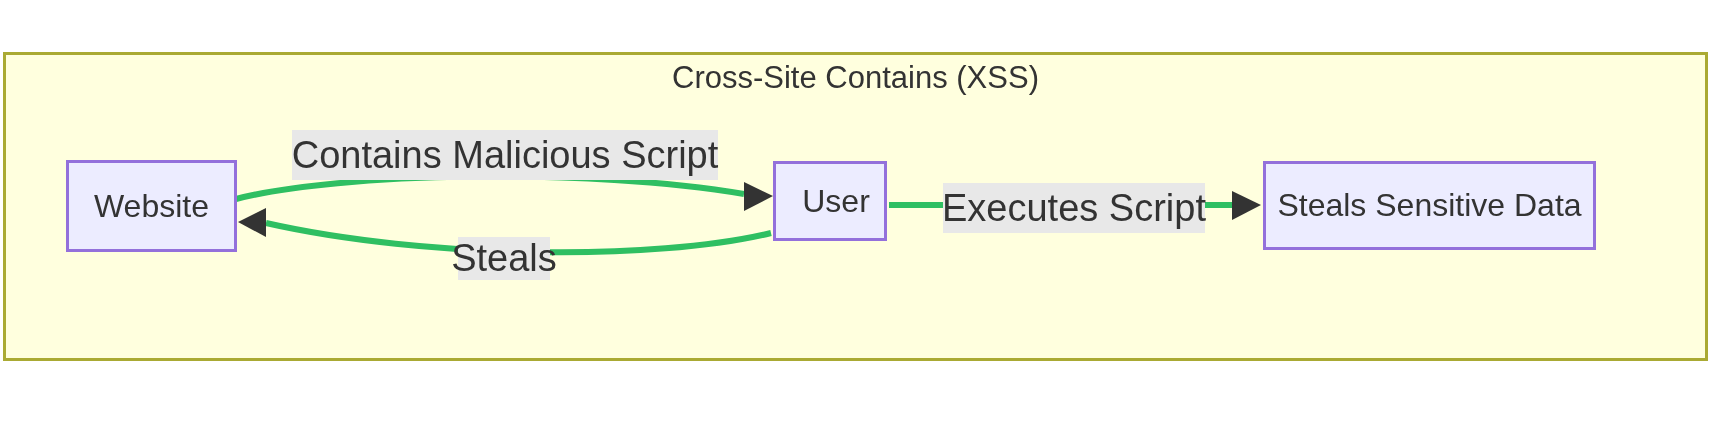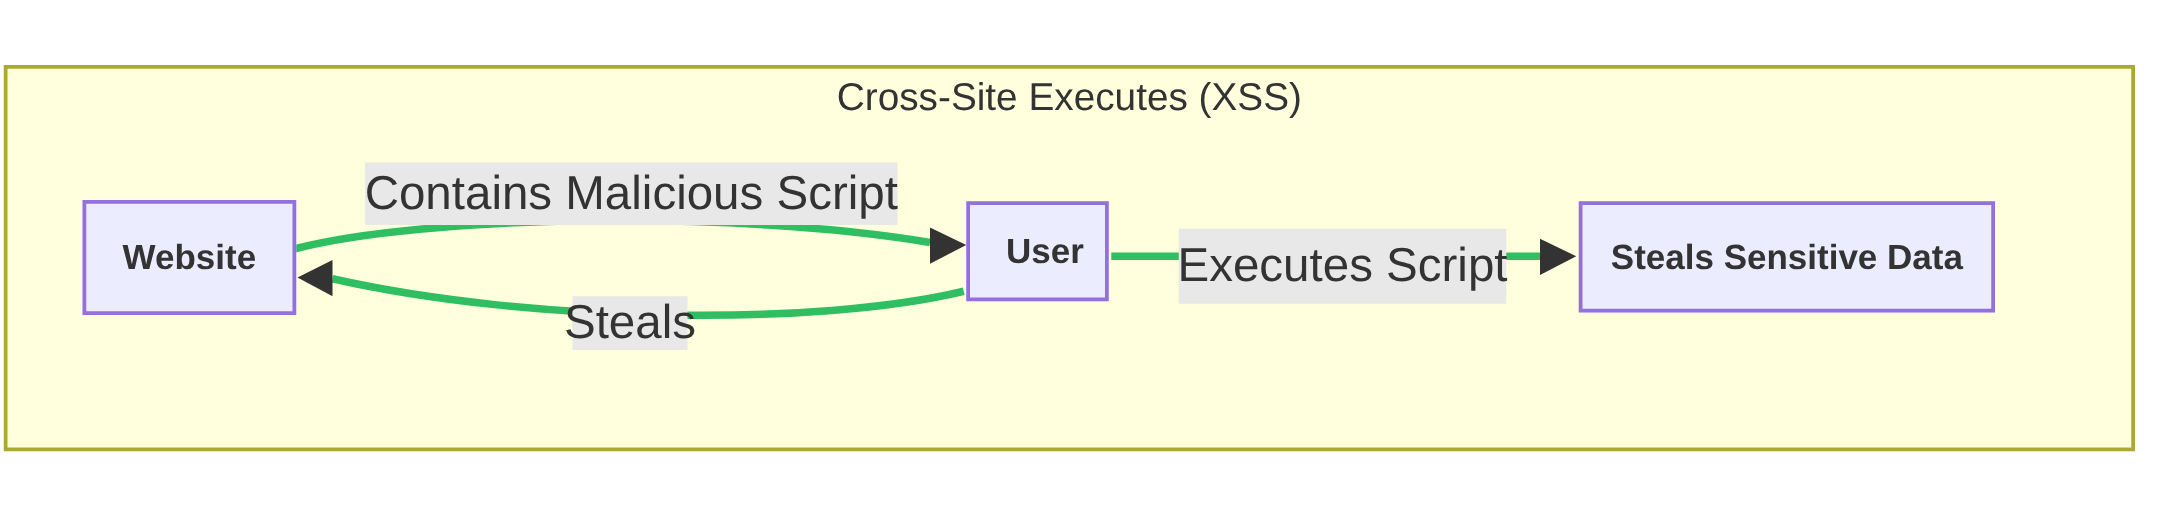--- a/index.html
+++ b/index.html
@@ -53,53 +53,52 @@
   .arrowhead {
     fill: var(--arrow-color, #333333);
     stroke: none;
   }
   .node {
     position: absolute;
     box-sizing: border-box;
     background: var(--node-fill, #ececff);
     border: 3px solid var(--node-border, #9370db);
     color: var(--text, #333333);
-    font-size: 28px;
+    font-size: 32px;
     display: flex;
     align-items: center;
     justify-content: center;
     white-space: nowrap;
-    font-weight: bold;
   }
   .node-website { left: 66px;  top: 160px; width: 171px; height: 92px; }
   .node-user    { left: 773px; top: 161px; width: 114px; height: 80px; padding-left: 12px; }
   .node-steals  { left: 1263px;top: 161px; width: 333px; height: 89px; }
   .edge-label {
     position: absolute;
     box-sizing: border-box;
     background: var(--label-bg, #e8e8e8);
     color: var(--text, #333333);
     font-size: 38px;
     display: flex;
     align-items: center;
     justify-content: center;
     white-space: nowrap;
   }
   .edge-label-contains { left: 292px; top: 130px; width: 426px; height: 50px; }
   .edge-label-visits   { left: 458px; top: 237px; width: 92px;  height: 43px; }
-  .edge-label-executes { left: 943px; top: 183px; width: 262px; height: 60px; }
+  .edge-label-executes { left: 943px; top: 183px; width: 262px; height: 50px; }
 </style>
 </head>
 <body>
 
 <div id="stage">
 
   <div class="cluster"></div>
 
-  <div class="cluster-title">Cross-Site Executes (XSS)</div>
+  <div class="cluster-title">Cross-Site Contains (XSS)</div>
 
   <svg class="edges-svg" viewBox="0 0 1733 421" xmlns="http://www.w3.org/2000/svg">
     <path class="edge-path" d="M 236 199 C 340 172, 590 168, 744 194"></path>
     <polygon class="arrowhead" points="744,182 744,211 773,196"></polygon>
     <path class="edge-path" d="M 771 233 C 655 261, 425 259, 266 223"></path>
     <polygon class="arrowhead" points="266,208 266,237 238,222"></polygon>
     <path class="edge-path" d="M 889 205 L 1232 205"></path>
     <polygon class="arrowhead" points="1232,191 1232,220 1261,205"></polygon>
   </svg>
 

